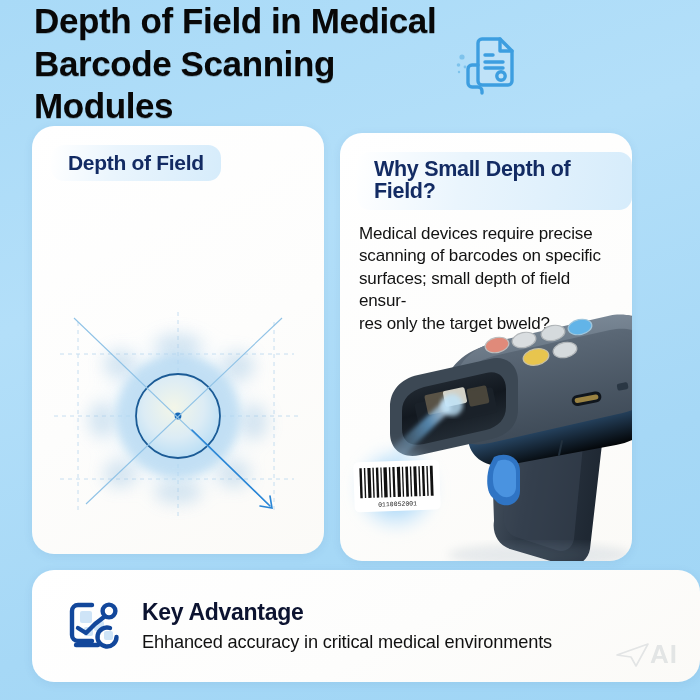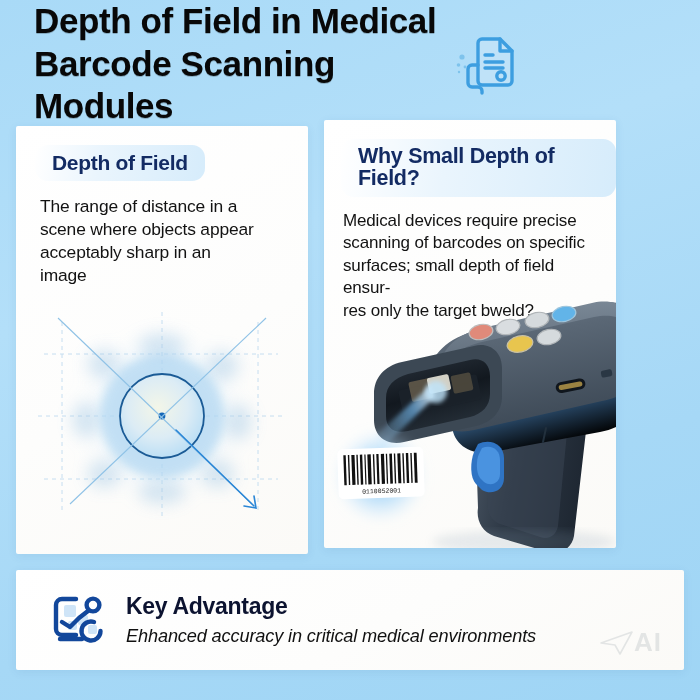--- a/index.html
+++ b/index.html
@@ -25,27 +25,28 @@
     letter-spacing:-0.4px;
     white-space:pre-line;
     text-shadow:0 1px 0 rgba(0,0,0,.22);
   }
   .header-icon{ width:74px; height:74px; flex:0 0 74px; margin-right:10px; }
 
   
   .card{
     position:absolute;
     background:linear-gradient(150deg,#ffffff 0%,#fdfdfc 55%,#fbfaf7 100%);
-    border-radius:2px;
+    border-radius:22px;
     box-shadow:0 2px 10px rgba(40,90,140,.09);
     overflow:hidden;
+    margin-left:16px;
   }
   #card-left  { left:16px;  top:126px; width:292px; height:428px; }
-  #card-right { left:324px; top:120px; width:292px; height:428px; }
-  #card-bottom{ left:16px;  top:570px; width:668px; height:100px; }
+  #card-right { left:324px; top:133px; width:292px; height:428px; }
+  #card-bottom{ left:16px;  top:570px; width:668px; height:112px; }
 
   .pill{
     display:inline-block;
     margin:19px 0 0 19px;
     padding:7px 17px 8px 17px;
     border-radius:13px;
     background:linear-gradient(100deg,#ffffff 0%,#eaf5fd 38%,#d6ecfb 100%);
     color:#132b63;
     font-weight:bold;
     font-size:21px;
@@ -71,21 +72,21 @@
   .scanner-wrap{ position:absolute; left:0; top:150px; width:360px; height:278px; overflow:hidden; }
 
   
   .bottom-inner{ display:flex; align-items:center; height:100%; padding:0 26px 0 30px; }
   .kpi-icon{ width:62px; height:62px; flex:0 0 62px; margin-right:18px; }
   .bottom-texts{ display:flex; flex-direction:column; justify-content:center; }
   .kpi-title{
     color:#0c1330; font-weight:bold; font-size:23px; letter-spacing:-0.3px;
     margin-bottom:6px;
   }
-  .kpi-sub{ color:#111111; font-size:18.2px; letter-spacing:-0.15px;font-style:italic; }
+  .kpi-sub{ color:#111111; font-size:18.2px; letter-spacing:-0.15px; }
 
   .watermark{
     position:absolute; right:22px; bottom:12px;
     display:flex; align-items:center; 
     opacity:.17; pointer-events:none;
   }
   .watermark .wm-text{
     font-size:26px; font-weight:bold; color:#6d7b86; letter-spacing:1px;
   }
 </style>
@@ -111,24 +112,20 @@
         <circle cx="6.5" cy="38" r="1.8"></circle>
         <circle cx="13" cy="40" r="1.4"></circle>
         <circle cx="7" cy="45" r="1.2"></circle>
       </g>
     </svg>
   </div>
 </div>
 
 <div class="card" id="card-left">
   <div class="pill">Depth of Field</div>
-  <div class="body-text">The range of distance in a
-scene where objects appear
-acceptably sharp in an
-image</div>
 
   <div class="bokeh">
     <svg viewBox="0 0 272 250" width="272" height="250">
       <defs>
         <radialGradient id="blurhalo" cx="50%" cy="50%" r="50%">
           <stop offset="0%" stop-color="#bfe0f7" stop-opacity="0.85"></stop>
           <stop offset="55%" stop-color="#cfe8f9" stop-opacity="0.55"></stop>
           <stop offset="100%" stop-color="#e8f4fd" stop-opacity="0"></stop>
         </radialGradient>
         <radialGradient id="coreg" cx="45%" cy="40%" r="60%">

